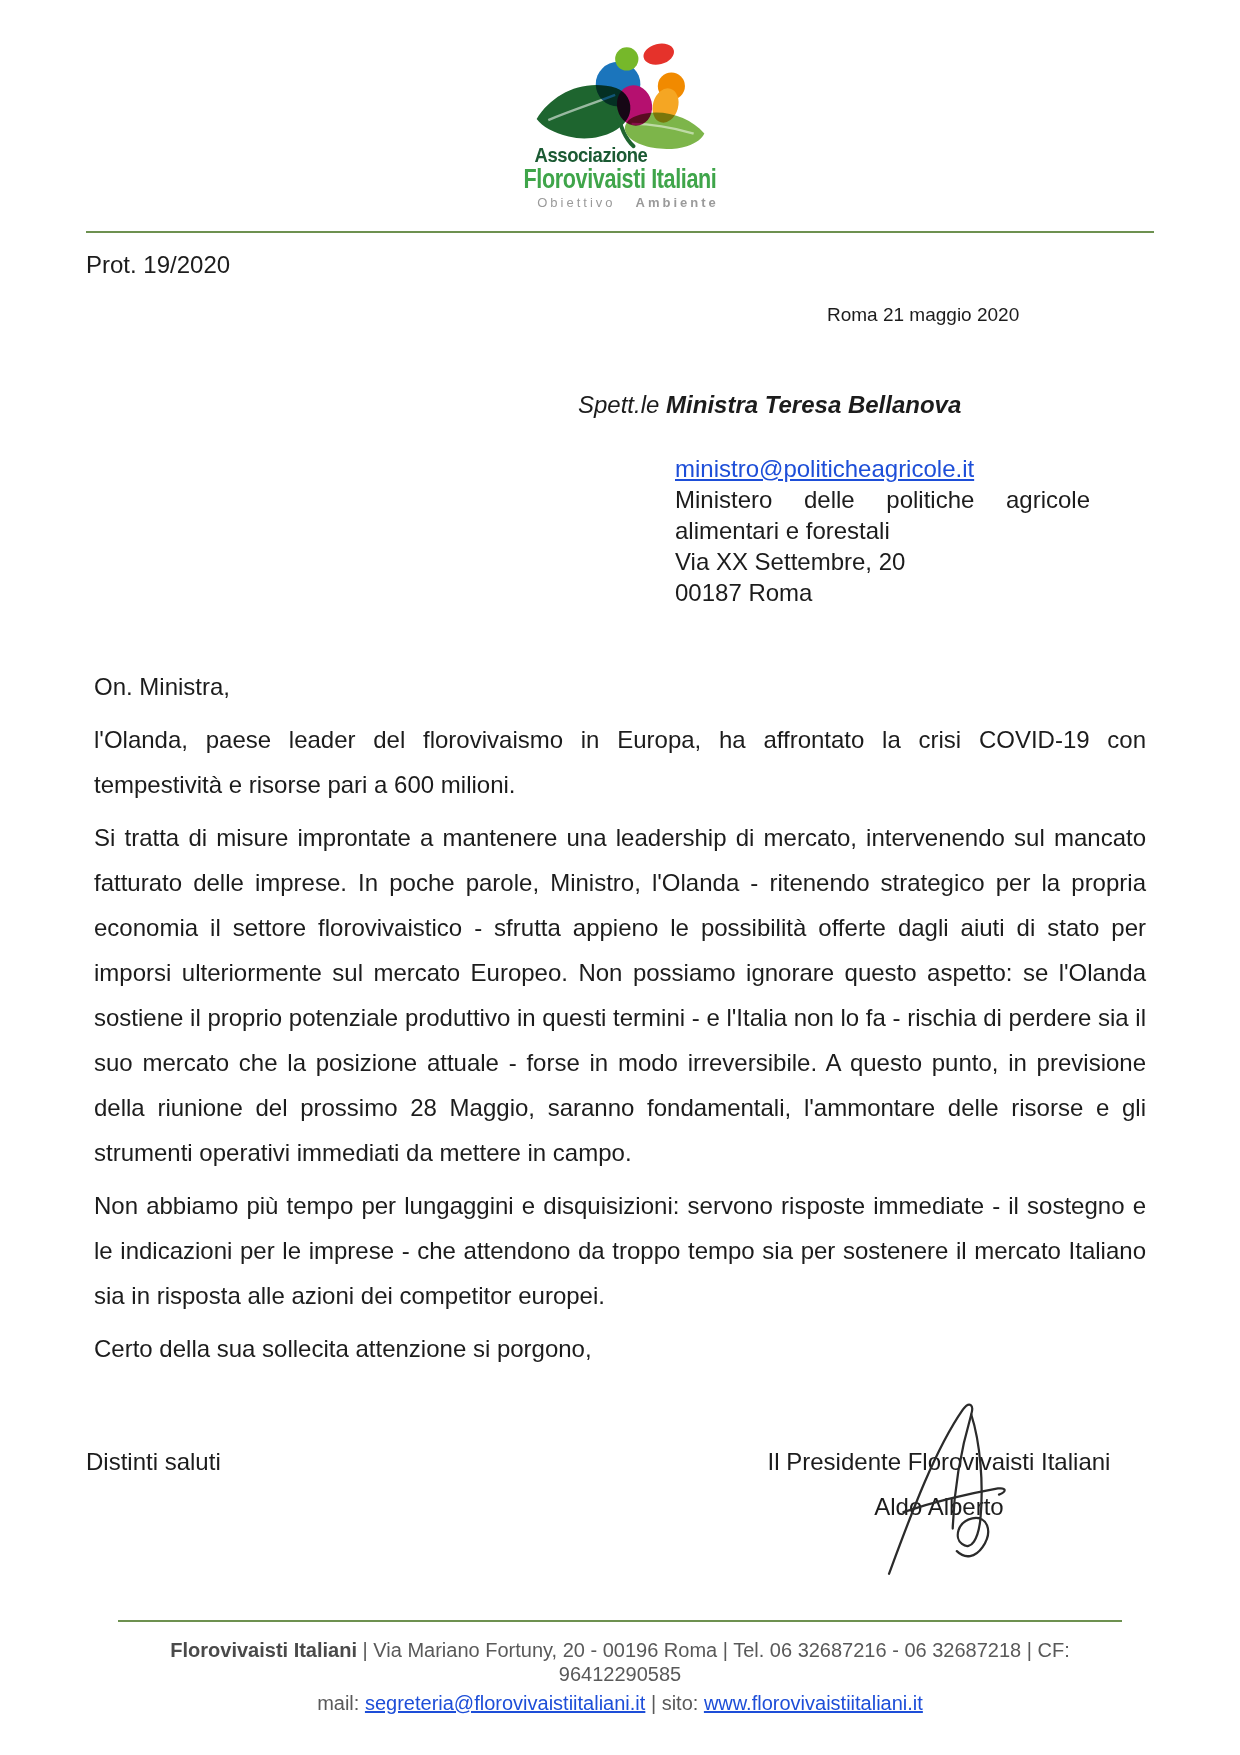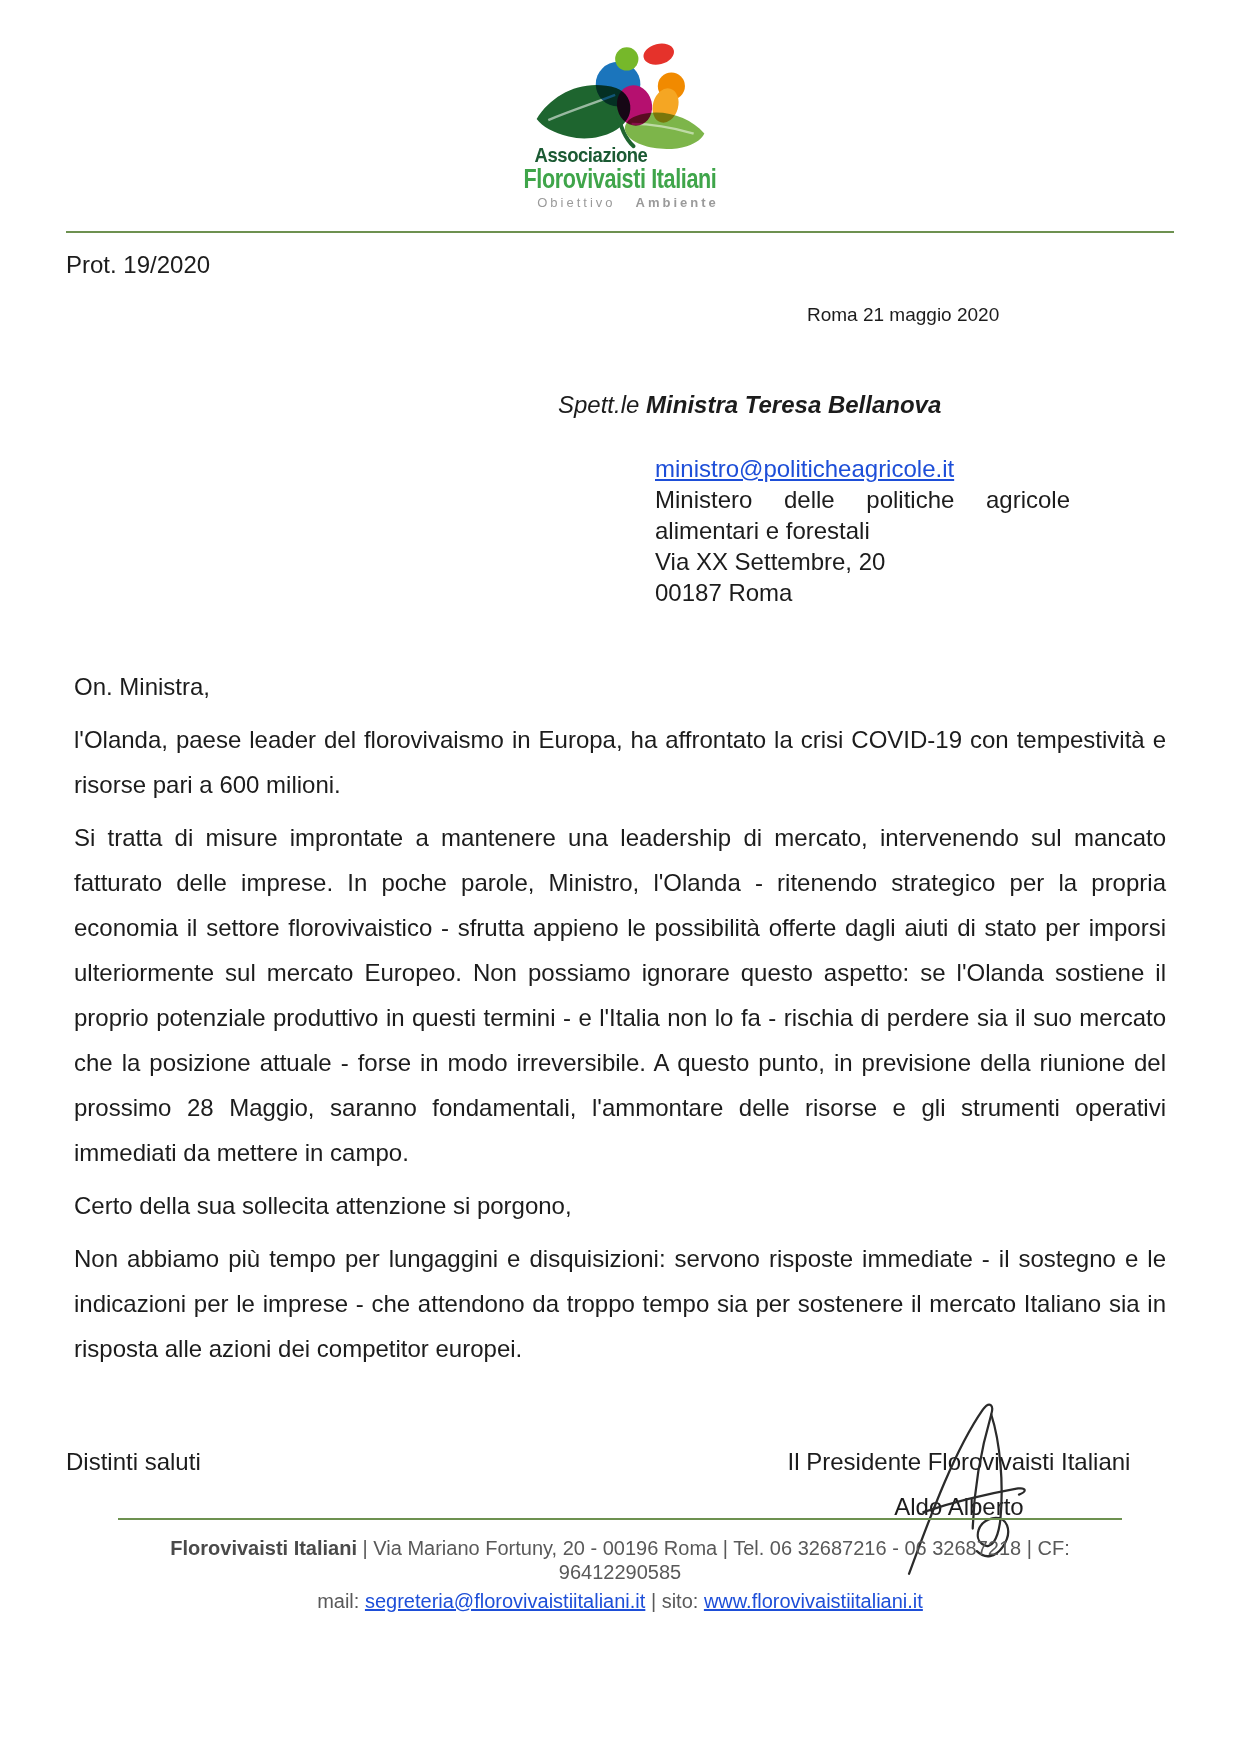--- a/index.html
+++ b/index.html
@@ -4,21 +4,21 @@
 <style>
   * { margin: 0; padding: 0; box-sizing: border-box; }
   html, body { background: #ffffff; }
   body { font-family: "Liberation Sans", sans-serif; color: #1c1c1c; }
   .page {
     position: relative;
     width: 1240px;
     height: 1755px;
     margin: 0 auto;
     background: #ffffff;
-    padding: 0 66px;
+    padding: 0 86px;
     overflow: hidden;
   }
   
   .header { position: relative; height: 231px; }
   .logo {
     position: absolute; left: 50%; top: 26px; transform: translateX(-50%);
     width: 380px; text-align: center;
   }
   .logo-flower { display: block; margin: 0 auto; }
   .org-line1 {
@@ -43,21 +43,21 @@
   .salutation-line b { font-weight: 700; }
   .address-block { margin-top: 32px; margin-left: 589px; width: 415px; font-size: 24px; line-height: 31px; }
   .address-block a, .footer a { color: #1d4ed8; text-decoration: underline; cursor: pointer; }
   .force-justify { text-align: justify; text-align-last: justify; }
   .body-text { margin-top: 56px; font-size: 24px; line-height: 45px; text-align: justify; }
   .body-text p { margin: 8px; }
   .closing { margin-top: 68px; display: flex; justify-content: space-between; font-size: 24px; line-height: 45px; gap: 32px; }
   .closing-right { position: relative; width: 430px; text-align: center; }
   .sig-svg { position: absolute; left: 150px; top: -42px; pointer-events: none; }
   
-  .footer { position: absolute; left: 118px; right: 118px; top: 1518px; text-align: center; color: #595959; }
+  .footer { position: absolute; left: 118px; right: 118px; top: 1620px; text-align: center; color: #595959; }
   .footer-line1 { margin-top: 16px; font-size: 20px; line-height: 24px; }
   .footer-line1 b { color: #4a4a4a; font-weight: 700; }
   .footer-line2 { margin-top: 5px; font-size: 20px; line-height: 24px; }
 </style>
 </head>
 <body>
 
 <div class="page">
 
   <div class="header">
@@ -97,22 +97,22 @@
     <div class="force-justify">Ministero delle politiche agricole</div>
     <div>alimentari e forestali</div>
     <div>Via XX Settembre, 20</div>
     <div>00187 Roma</div>
   </div>
 
   <div class="body-text">
     <p>On. Ministra,</p>
     <p>l'Olanda, paese leader del florovivaismo in Europa, ha affrontato la crisi COVID-19 con tempestività e risorse pari a 600 milioni.</p>
     <p>Si tratta di misure improntate a mantenere una leadership di mercato, intervenendo sul mancato fatturato delle imprese. In poche parole, Ministro, l'Olanda - ritenendo strategico per la propria economia il settore florovivaistico - sfrutta appieno le possibilità offerte dagli aiuti di stato per imporsi ulteriormente sul mercato Europeo. Non possiamo ignorare questo aspetto: se l'Olanda sostiene il proprio potenziale produttivo in questi termini - e l'Italia non lo fa - rischia di perdere sia il suo mercato che la posizione attuale - forse in modo irreversibile. A questo punto, in previsione della riunione del prossimo 28 Maggio, saranno fondamentali, l'ammontare delle risorse e gli strumenti operativi immediati da mettere in campo.</p>
+    <p>Non abbiamo più tempo per lungaggini e disquisizioni: servono risposte immediate - il sostegno e le indicazioni per le imprese - che attendono da troppo tempo sia per sostenere il mercato Italiano sia in risposta alle azioni dei competitor europei.</p>
     <p>Certo della sua sollecita attenzione si porgono,</p>
-    <p>Non abbiamo più tempo per lungaggini e disquisizioni: servono risposte immediate - il sostegno e le indicazioni per le imprese - che attendono da troppo tempo sia per sostenere il mercato Italiano sia in risposta alle azioni dei competitor europei.</p>
   </div>
 
   <div class="closing">
     <div>Distinti saluti</div>
     <div class="closing-right">
       <div>Il Presidente Florovivaisti Italiani</div>
       <div>Aldo Alberto</div>
       <svg class="sig-svg" width="140" height="185" viewBox="0 0 135 180">
         <g fill="none" stroke="#2b2b2b" stroke-width="2.2" stroke-linecap="round">
           <path d="M 14 172 C 34 118, 58 52, 86 12 C 92 4, 97 7, 94 17 C 83 55, 77 95, 76 128"></path>

